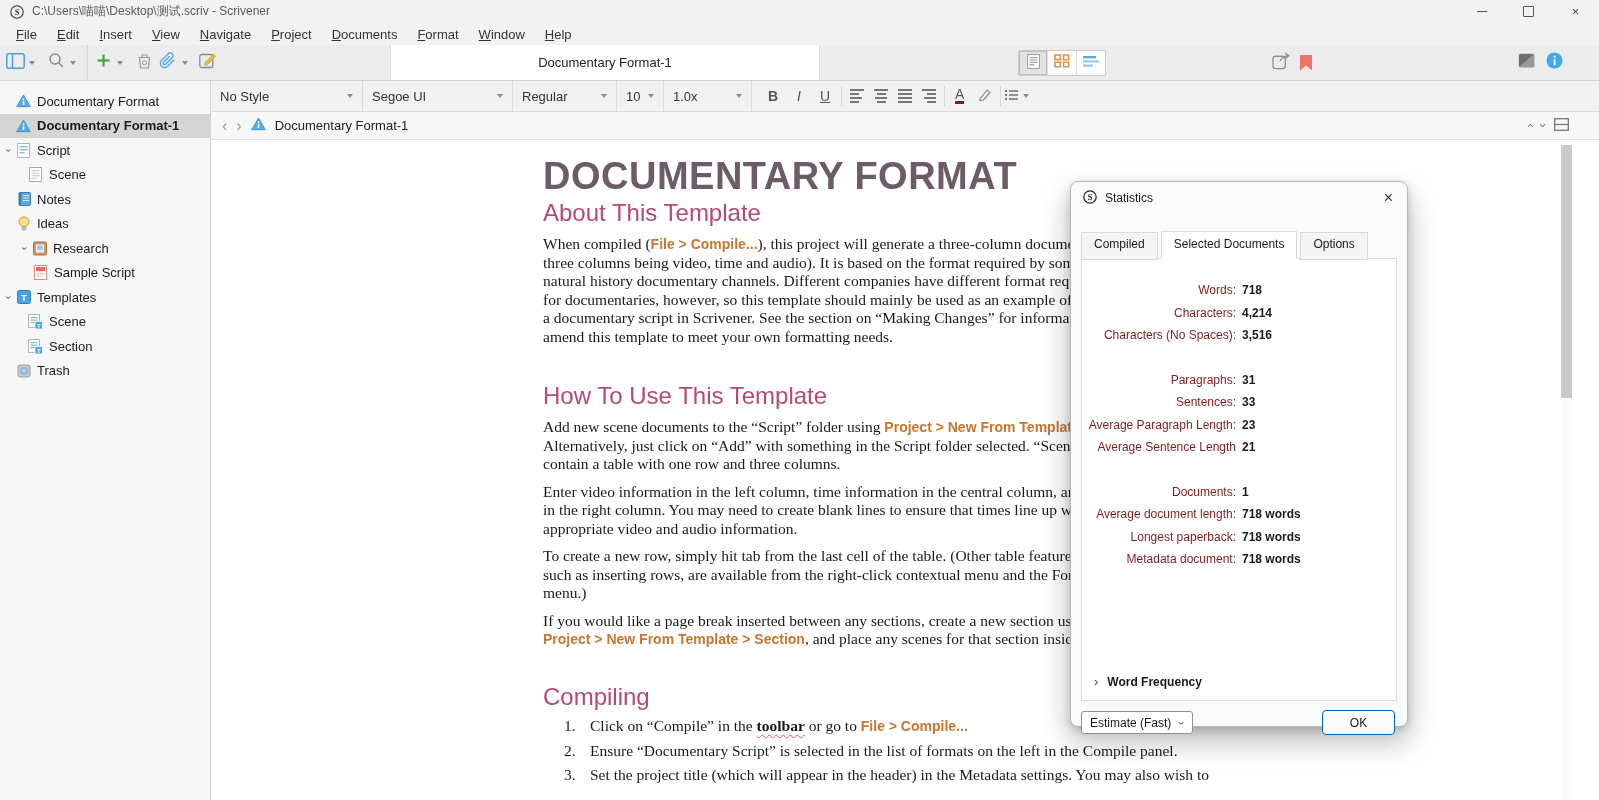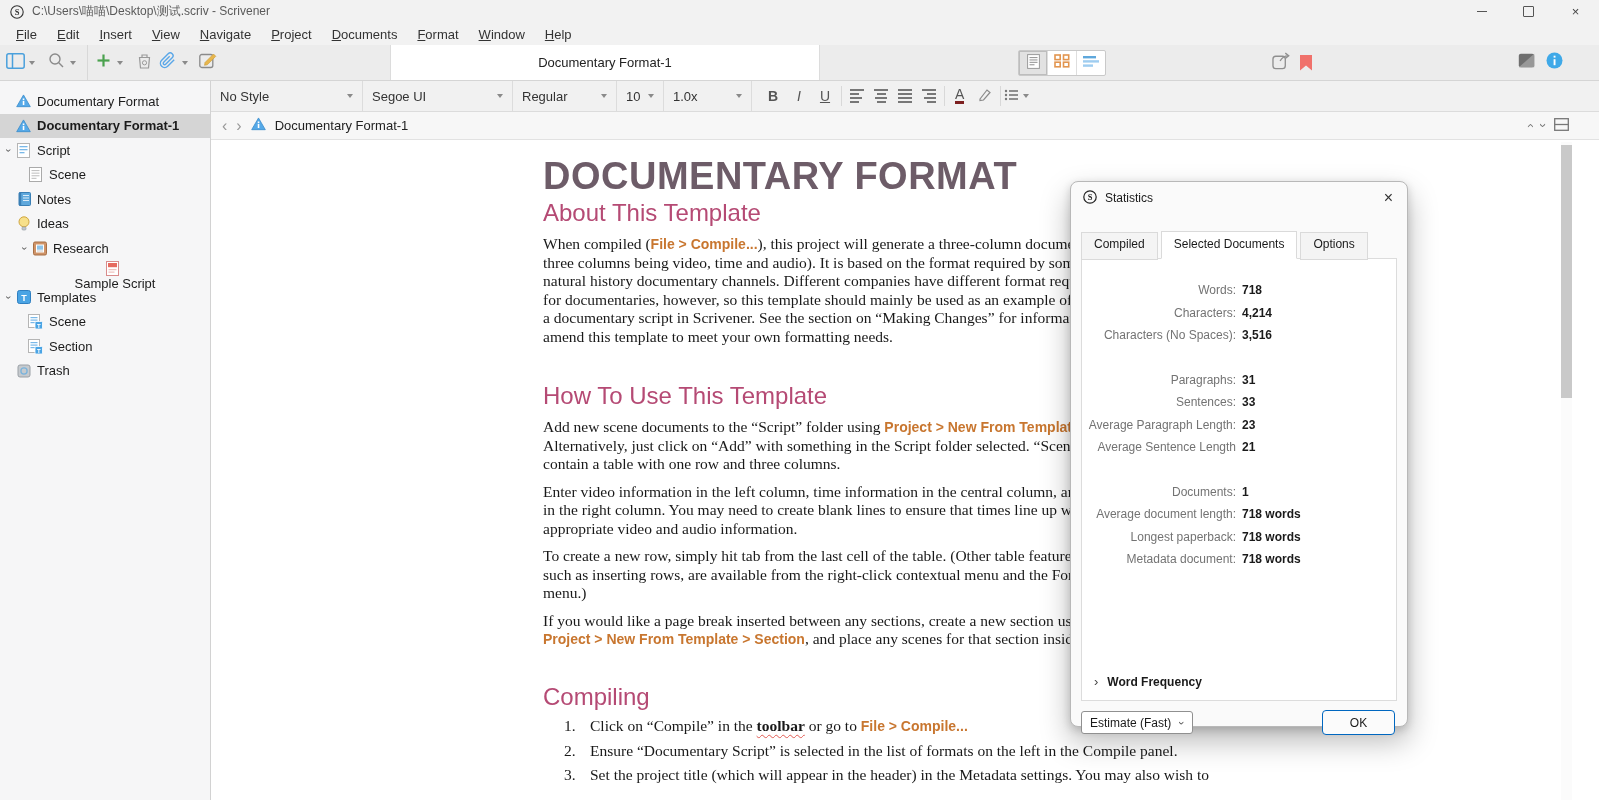--- a/index.html
+++ b/index.html
@@ -74,21 +74,21 @@
   
   .dialog{position:absolute;left:1070px;top:181px;width:338px;height:546px;background:#fafafa;border:1px solid #b8b8b8;border-radius:8px;box-shadow:0 14px 30px rgba(0,0,0,.28),0 3px 8px rgba(0,0,0,.16);box-sizing:border-box;}
   .dlg-titlebar{height:32px;display:flex;align-items:center;padding:0 14px 0 12px;font-size:12px;color:#1a1a1a;}
   .dlg-title{margin-left:8px;text-align:right;}
   .dlg-close{margin-left:auto;font-size:16px;color:#333;line-height:16px;}
   .dtabs{display:flex;padding-left:10px;margin-top:17px;position:relative;z-index:2;}
   .dtab{font-size:12px;color:#1a1a1a;background:#f4f4f4;border:1px solid #dadada;padding:4px 12px 5px;margin-right:3px;position:relative;top:1px;}
   .dtab.active{background:#fff;border-bottom-color:#fff;top:0;padding-top:5px;padding-bottom:7px;}
   .dlg-body{margin:-1px 10px 0;background:#fff;border:1px solid #dcdcdc;height:443px;position:relative;box-sizing:border-box;padding-top:20px;}
   .srow{display:flex;align-items:center;height:22.5px;font-size:12px;}
-  .slabel{width:160px;text-align:right;color:#737373;padding-right:6px;box-sizing:border-box;flex-shrink:0;}
+  .slabel{width:160px;text-align:right;color:#7f1d1d;padding-right:6px;box-sizing:border-box;flex-shrink:0;}
   .sval{color:#1a1a1a;font-weight:bold;}
   .sval.muted{color:#9a9a9a;}
   .sgroup + .sgroup{margin-top:22px;}
   .wf{position:absolute;left:12px;bottom:11px;display:flex;align-items:center;font-size:12px;font-weight:bold;color:#1a1a1a;}
   .wf .chev{margin-right:9px;font-weight:normal;color:#444;font-size:13px;}
   .dlg-bottom{display:flex;align-items:center;padding:9px 12px 0 10px;gap:15px;}
   .est{display:flex;align-items:center;width:112px;height:23px;border:1px solid #909090;border-radius:3px;background:#fff;font-size:12px;color:#1a1a1a;padding:0 8px;box-sizing:border-box;}
   .est .chev{margin-left:auto;color:#555;font-size:11px;}
   .okb{margin-left:auto;width:73px;height:25px;border:1px solid #0067c0;border-radius:4px;background:#fbfbfb;display:flex;align-items:center;justify-content:center;font-size:12px;color:#1a1a1a;box-sizing:border-box;}
 </style>
@@ -316,21 +316,21 @@
           <span class="bicon">
             <svg width="14" height="15">
               <rect x="0.5" y="1" width="13" height="13" rx="1.5" fill="#cf9469" stroke="#a76f45"></rect>
               <rect x="3" y="3.5" width="8" height="8" fill="#fff"></rect>
               <rect x="4" y="4.5" width="6" height="4.2" fill="#8fc3e8"></rect>
               <rect x="4" y="9.5" width="6" height="1" fill="#c9c9c9"></rect>
             </svg>
           </span>
           <span class="blabel">Research</span>
         </div>
-        <div class="b-row" style="padding-left: 20px; flex-direction: column;">
+        <div class="b-row" style="padding-left: 20px;">
           <span class="bchev"></span>
           <span class="bicon">
             <svg width="13" height="15">
               <rect x="0.5" y="0.5" width="12" height="14" fill="#fff" stroke="#d98c8c"></rect>
               <rect x="2" y="2" width="9" height="4.2" fill="#e66a5f"></rect>
               <rect x="2.5" y="8.2" width="8" height="1" fill="#eab4af"></rect>
               <rect x="2.5" y="10.6" width="6" height="1" fill="#eab4af"></rect>
             </svg>
           </span>
           <span class="blabel">Sample Script</span>

